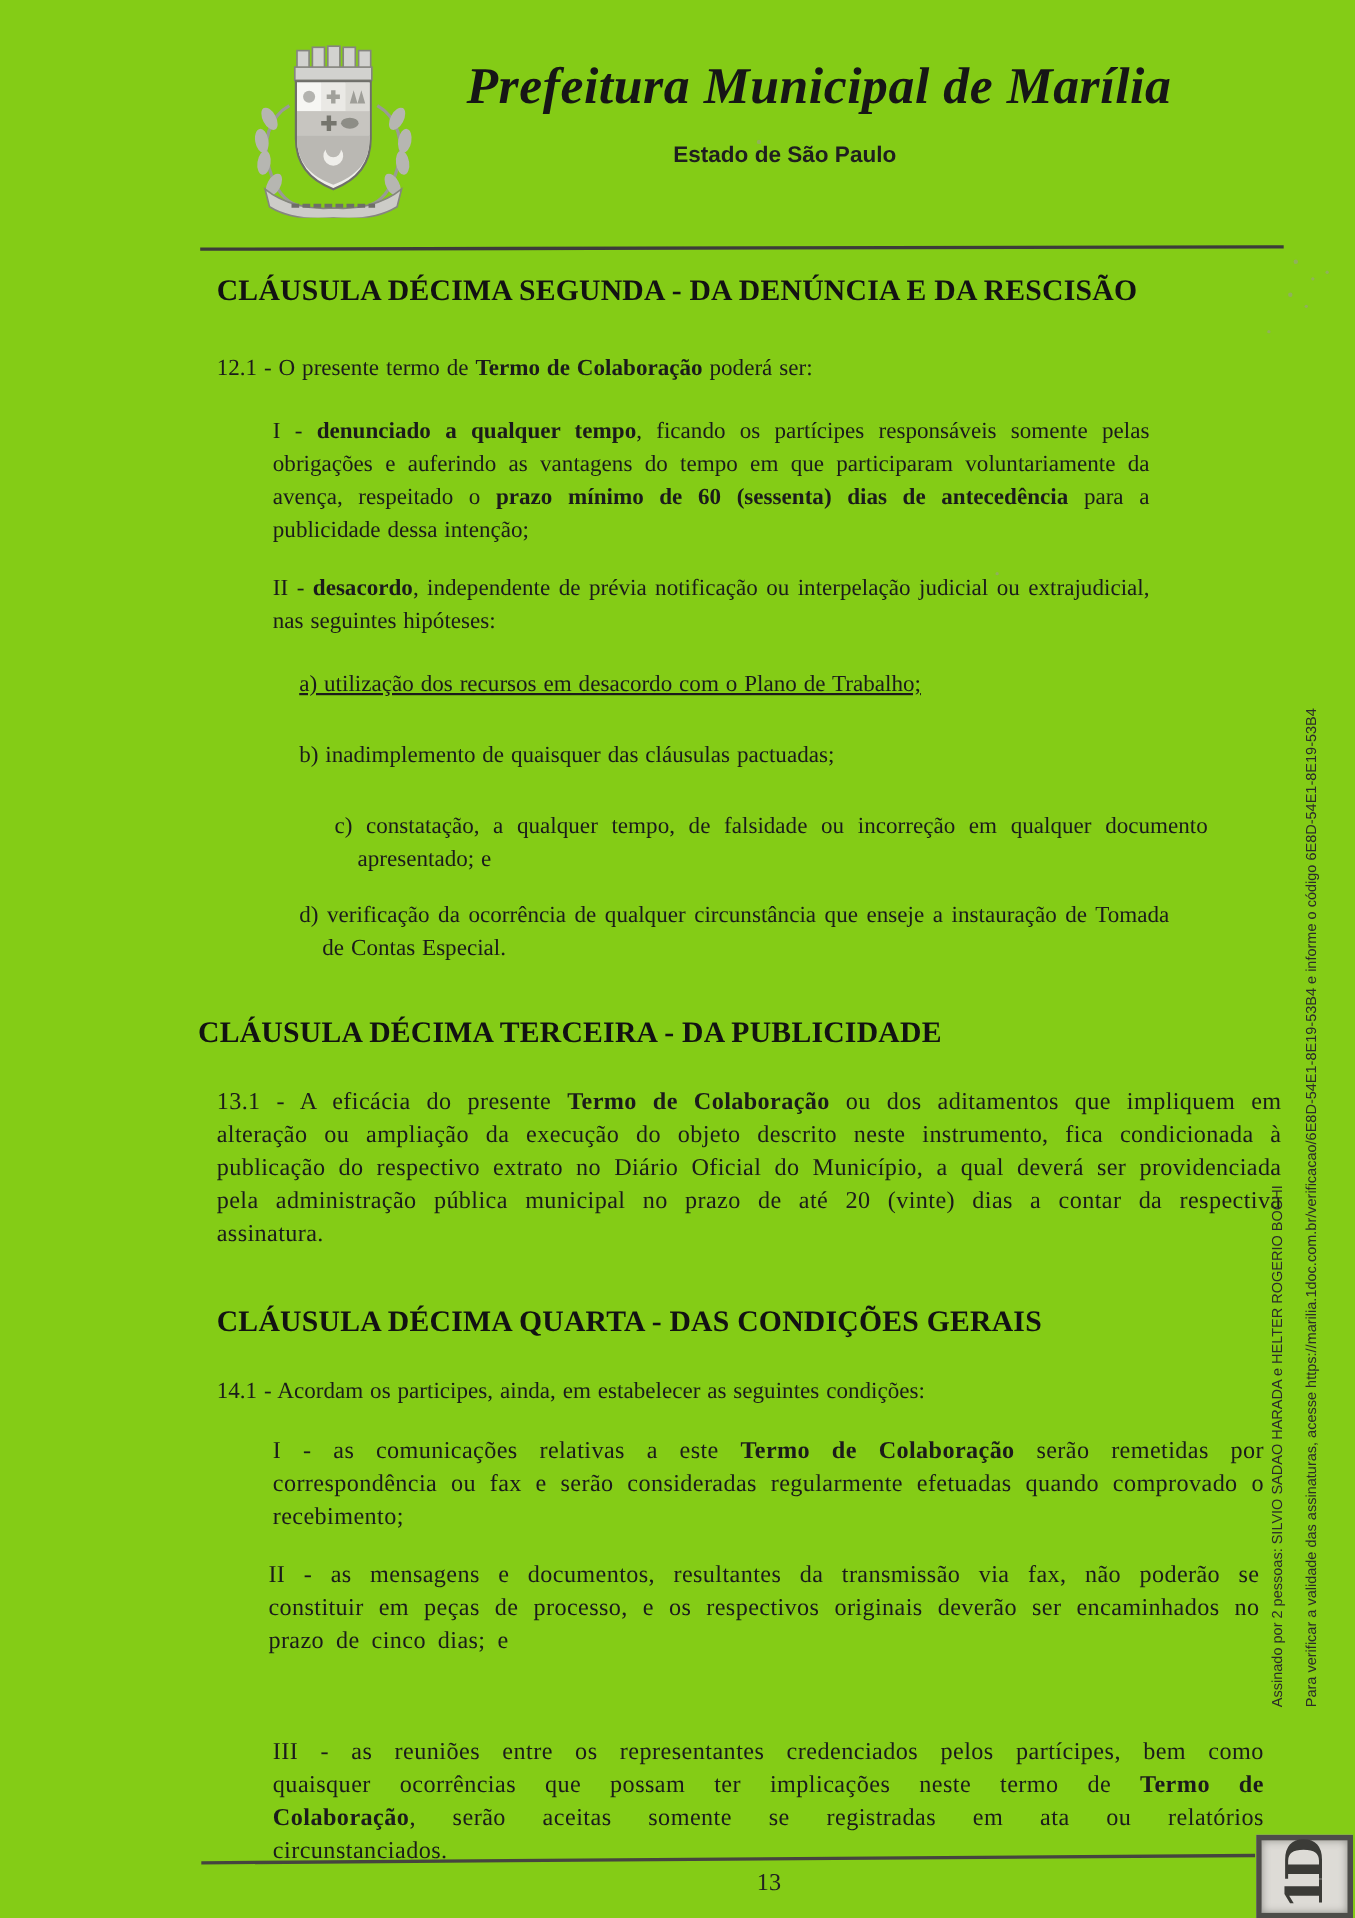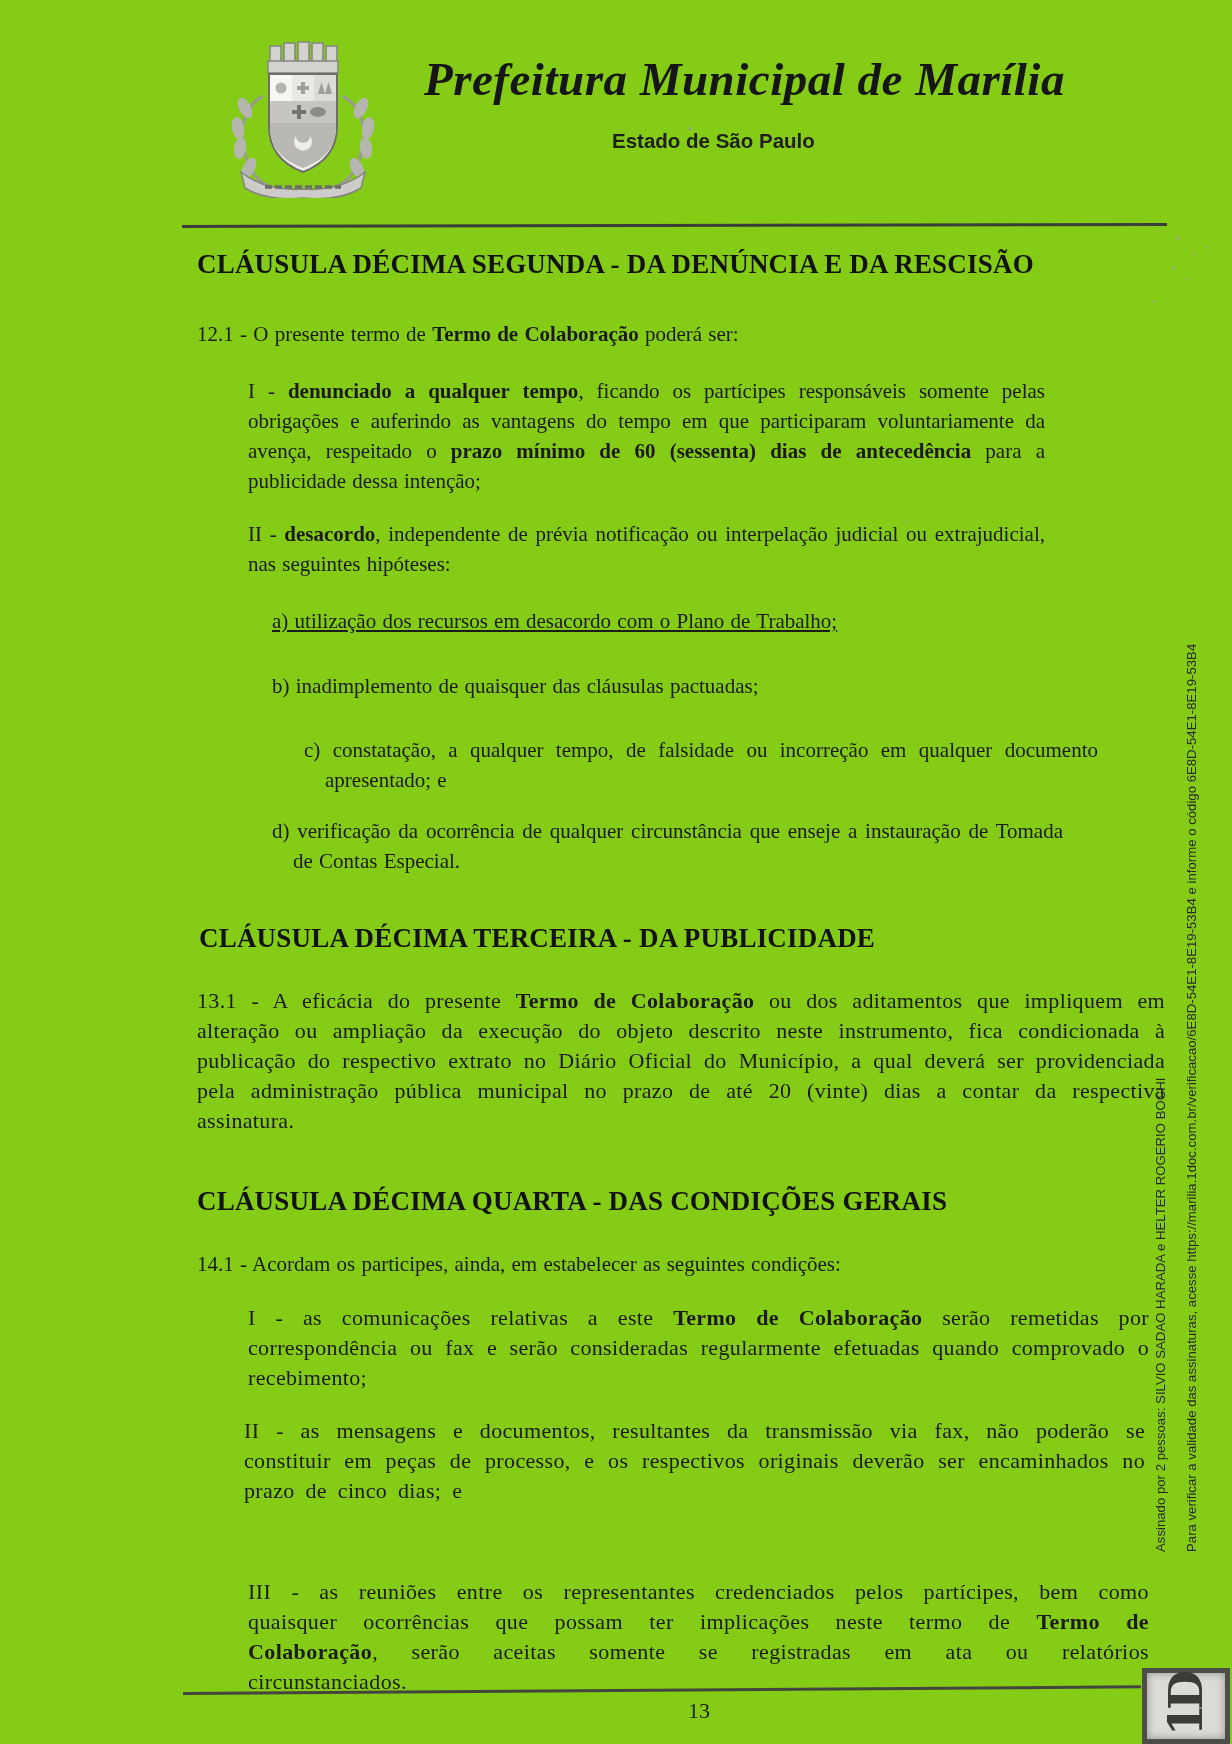--- a/index.html
+++ b/index.html
@@ -132,21 +132,21 @@
 
   <div class="heading" style="left:197px;top:249px;">CLÁUSULA DÉCIMA SEGUNDA - DA DENÚNCIA E DA RESCISÃO</div>
   <div class="para single" style="left:197px;top:319px;">12.1 - O presente termo de <b>Termo de Colaboração</b> poderá ser:</div>
   <div class="para" style="left:248px;top:376px;width:797px;">I - <b>denunciado a qualquer tempo</b>, ficando os partícipes responsáveis somente pelas obrigações e auferindo as vantagens do tempo em que participaram voluntariamente da avença, respeitado o <b>prazo mínimo de 60 (sessenta) dias de antecedência</b> para a publicidade dessa intenção;</div>
   <div class="para" style="left:248px;top:519px;width:797px;">II - <b>desacordo</b>, independente de prévia notificação ou interpelação judicial ou extrajudicial, nas seguintes hipóteses:</div>
   <div class="para single" style="left:272px;top:606px;text-decoration:underline;">a) utilização dos recursos em desacordo com o Plano de Trabalho;</div>
   <div class="para single" style="left:272px;top:671px;">b) inadimplemento de quaisquer das cláusulas pactuadas;</div>
   <div class="para hang" style="left:272px;top:735px;width:773px;margin-left:32px;">c) constatação, a qualquer tempo, de falsidade ou incorreção em qualquer documento apresentado; e</div>
   <div class="para hang" style="left:272px;top:816px;width:770px;">d) verificação da ocorrência de qualquer circunstância que enseje a instauração de Tomada de Contas Especial.</div>
 
-  <div class="heading" style="left:199px;top:923px;">CLÁUSULA DÉCIMA TERCEIRA - DA PUBLICIDADE</div>
+  <div class="heading" style="left:180px;top:923px;">CLÁUSULA DÉCIMA TERCEIRA - DA PUBLICIDADE</div>
   <div class="para stretch" style="left:197px;top:986px;width:968px;">13.1 - A eficácia do presente <b>Termo de Colaboração</b> ou dos aditamentos que impliquem em alteração ou ampliação da execução do objeto descrito neste instrumento, fica condicionada à publicação do respectivo extrato no Diário Oficial do Município, a qual deverá ser providenciada pela administração pública municipal no prazo de até 20 (vinte) dias a contar da respectiva assinatura.</div>
 
   <div class="heading" style="left:197px;top:1186px;">CLÁUSULA DÉCIMA QUARTA - DAS CONDIÇÕES GERAIS</div>
   <div class="para single" style="left:197px;top:1249px;">14.1 - Acordam os participes, ainda, em estabelecer as seguintes condições:</div>
   <div class="para stretch" style="left:248px;top:1303px;width:901px;">I - as comunicações relativas a este <b>Termo de Colaboração</b> serão remetidas por correspondência ou fax e serão consideradas regularmente efetuadas quando comprovado o recebimento;</div>
   <div class="para stretch" style="left:244px;top:1416px;width:901px;">II - as mensagens e documentos, resultantes da transmissão via fax, não poderão se constituir em peças de processo, e os respectivos originais deverão ser encaminhados no prazo de cinco dias; e</div>
   <div class="para stretch2" style="left:248px;top:1529px;width:901px;">III - as reuniões entre os representantes credenciados pelos partícipes, bem como quaisquer ocorrências que possam ter implicações neste termo de <b>Termo de Colaboração</b>, serão aceitas somente se registradas em ata ou relatórios circunstanciados.</div>
 
   <div class="vtext" style="left:1169px;top:1536px;">Assinado por 2 pessoas: SILVIO SADAO HARADA e HELTER ROGERIO BOCHI</div>
   <div class="vtext" style="left:1200px;top:1536px;">Para verificar a validade das assinaturas, acesse https://marilia.1doc.com.br/verificacao/6E8D-54E1-8E19-53B4 e informe o código 6E8D-54E1-8E19-53B4</div>

